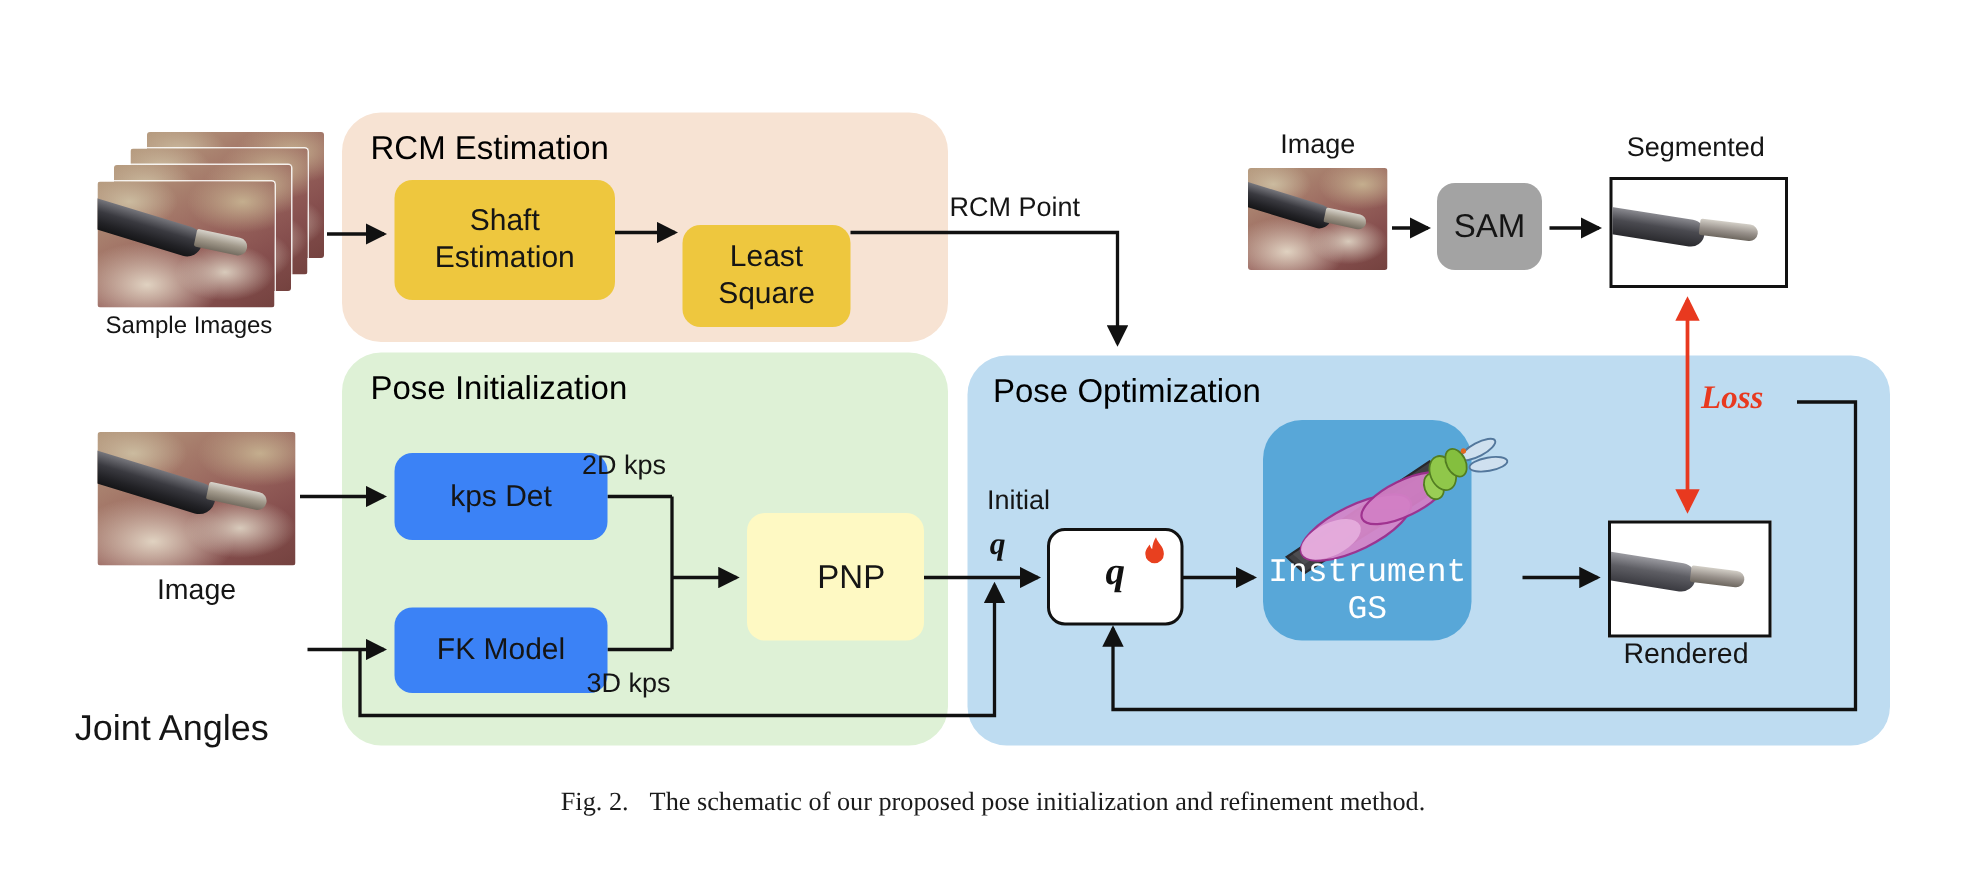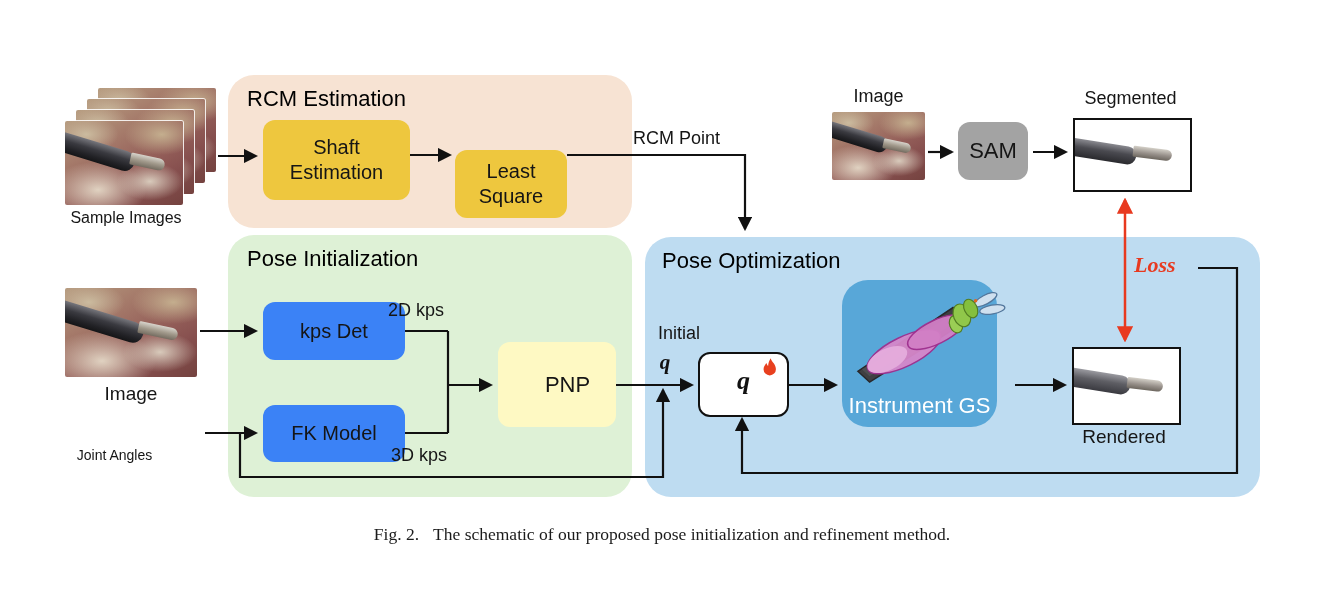--- a/index.html
+++ b/index.html
@@ -37,22 +37,22 @@
   .whitebox .tip{position:absolute;left:50%;top:40%;width:34%;height:15%;transform:rotate(7deg);
      background:linear-gradient(#d3cfc7,#97908a 55%,#6d675f);border-radius:2px 8px 8px 2px;}
   .qbox{position:absolute;background:#fff;border:2.5px solid #111;border-radius:12px;}
   .serifit{font-family:"Liberation Serif",serif;font-style:italic;}
   .qsym{font-family:"Liberation Serif",serif;font-style:italic;font-weight:bold;}
   .jf-sub{font-size:0.6em;vertical-align:-0.35em;}
   #caption{position:absolute;left:0;top:524px;width:100%;text-align:center;
      font-family:"Liberation Serif",serif;font-size:17.5px;color:#1b1b1b;}
   #caption .pref{margin-right:14px;}
   svg.overlay{position:absolute;left:0;top:0;pointer-events:none;}
-  .gs-box{position:absolute;left:842px;top:280px;width:155px;height:147px;
-     background:#58a7d8;border-radius:26px;}
+  .gs-box{position:absolute;left:842px;top:280px;width:139px;height:147px;
+     background:#58a7d8;border-radius:26px;font-family:Liberation Mono, monospace;}
   .gs-label{position:absolute;left:0;bottom:8px;width:100%;text-align:center;
      color:#fff;font-size:22px;}
   .loss{position:absolute;left:1134px;top:252px;width:76px;font-family:"Liberation Serif",serif;
      font-style:italic;font-weight:bold;font-size:22px;color:#e8391f;}
 </style>
 </head>
 <body>
 
 <div id="fig">
 
@@ -134,21 +134,21 @@
     <div class="shaft"></div>
     <div class="tip"></div>
   </div>
   <div class="lbl ctr" style="left:65px;top:383px;width:132px;font-size:19px;">Image</div>
   <div class="pbox green" style="left:263px;top:302px;width:142px;height:58px;">kps Det</div>
   <div class="lbl" style="left:388px;top:300px;">2D kps</div>
   <div class="pbox green" style="left:263px;top:405px;width:142px;height:57px;">FK Model</div>
   <div class="lbl" style="left:391px;top:445px;">3D kps</div>
   <div class="pbox green-dark" style="left:498px;top:342px;width:97px;height:85px;font-size:22px;">PNP</div>
 
-  <div class="lbl ctr" style="left:22px;top:447px;width:185px;font-size:14px;">Joint Angles</div>
+  <div class="lbl ctr" style="left:22px;top:472px;width:185px;font-size:24px;">Joint Angles</div>
 
   <div class="panel-title" style="left:662px;top:248px;">Pose Optimization</div>
   <div class="lbl ctr" style="left:643px;top:323px;width:72px;text-align:center;">Initial</div>
   <div class="abs qsym ctr" style="left:652px;top:350px;width:26px;font-size:21px;">q</div>
 
   <div class="qbox" style="left:698px;top:352px;width:87px;height:61px;">
     <div class="abs qsym" style="left:0;top:12px;width:100%;text-align:center;font-size:26px;">q</div>
     <svg class="abs" style="right:7px;top:3px;width:21px;height:21px;" viewBox="0 0 18 18">
       <path d="M10,1 C11,4.5 14.5,6 14.5,10.5 A5.3,5.3 0 0 1 3.9,10.5 C3.9,8 5.5,6.8 6.3,5.2 C6.8,6.2 6.9,7 7.8,7.8 C8,5.2 8.6,3.2 10,1 Z" fill="#e8401f"></path>
     </svg>

